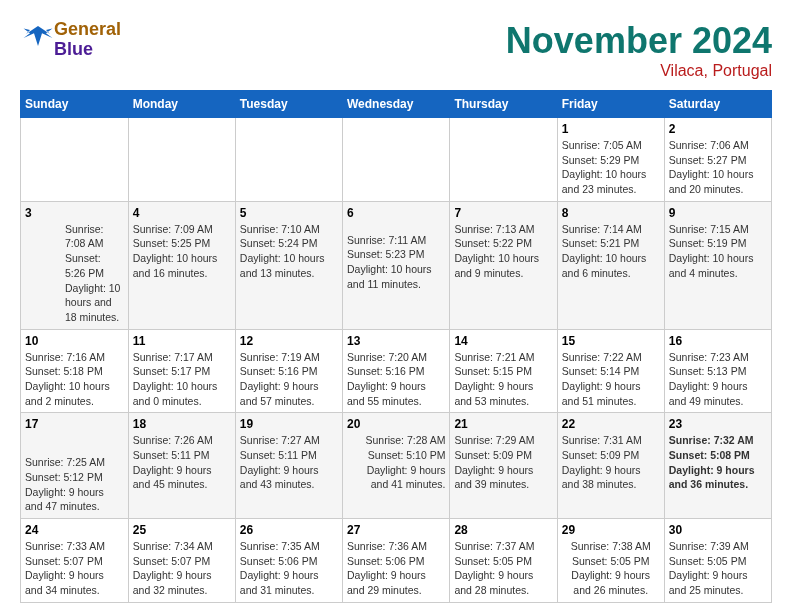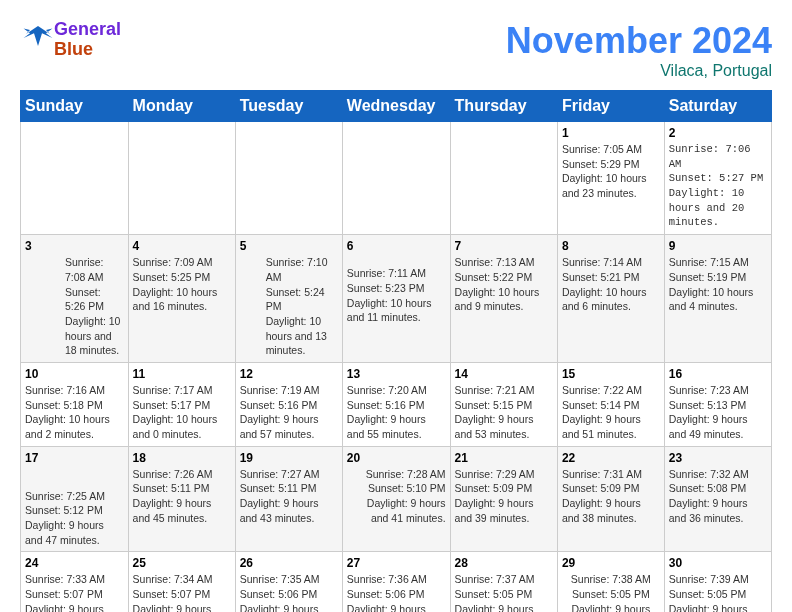--- a/index.html
+++ b/index.html
@@ -20,50 +20,50 @@
       display: flex;
       align-items: center;
     }
     .logo-text {
       font-size: 18px;
       font-weight: bold;
       color: #333;
       line-height: 1.1;
     }
     .logo-text span {
-      color: #6d28d9;
+      color: #a16207;
     }
     .logo-bird {
       width: 32px;
       height: 32px;
       margin-left: 2px;
     }
     .title-block {
       text-align: right;
     }
     .month-title {
       font-size: 36px;
       font-weight: bold;
-      color: #3b82f6;
+      color: #0f766e;
     }
     .location {
       font-size: 16px;
-      color: #0f766e;
+      color: #b91c1c;
     }
     .calendar {
       width: 100%;
       border-collapse: collapse;
       font-size: 11px;
     }
     .calendar th {
       background: #1565c0;
       color: #fff;
       padding: 6px 4px;
       text-align: left;
-      font-size: 16px;
+      font-size: 12px;
       border: 1px solid #1565c0;
     }
     .calendar td {
       border: 1px solid #ccc;
       vertical-align: top;
       padding: 4px;
       width: 108px;
       min-height: 80px;
       background: #fff;
     }
@@ -90,21 +90,21 @@
 
 <div class="header">
   <div class="logo">
     <div>
       <svg class="logo-bird" viewBox="0 0 40 40">
         <polygon points="20,5 35,15 30,10 38,8 30,14 38,20 25,14 20,30 15,14 2,20 10,14 2,8 10,10 5,15" fill="#1565c0"></polygon>
       </svg>
     </div>
     <div class="logo-text">
       <div><span>General</span></div>
-      <div><span style="color:#c2410c">Blue</span></div>
+      <div><span style="color:#4c1d95">Blue</span></div>
     </div>
   </div>
   <div class="title-block">
     <div class="month-title">November 2024</div>
     <div class="location">Vilaca, Portugal</div>
   </div>
 </div>
 
 <table class="calendar">
   <thead>
@@ -126,41 +126,41 @@
         <td class="empty-cell"></td>
         <td class="empty-cell"></td>
         <td>
           <span class="day-num">1</span>
           <div class="day-info" style="white-space: pre-line;">Sunrise: 7:05 AM
 Sunset: 5:29 PM
 Daylight: 10 hours and 23 minutes.</div>
         </td>
         <td>
           <span class="day-num">2</span>
-          <div class="day-info" style="white-space: pre-line; font-family: Liberation Mono, monospace;">Sunrise: 7:06 AM
+          <div class="day-info" style="white-space: pre-line;">Sunrise: 7:06 AM
 Sunset: 5:27 PM
 Daylight: 10 hours and 20 minutes.</div>
         </td>
       </tr>
       <tr>
         <td>
           <span class="day-num">3</span>
           <div class="day-info" style="white-space: pre-line; margin-left: 40px;">Sunrise: 7:08 AM
 Sunset: 5:26 PM
 Daylight: 10 hours and 18 minutes.</div>
         </td>
         <td>
           <span class="day-num">4</span>
           <div class="day-info" style="white-space: pre-line;">Sunrise: 7:09 AM
 Sunset: 5:25 PM
 Daylight: 10 hours and 16 minutes.</div>
         </td>
         <td>
           <span class="day-num">5</span>
-          <div class="day-info" style="white-space: pre-line; margin-left: 26px;">Sunrise: 7:10 AM
+          <div class="day-info" style="white-space: pre-line;">Sunrise: 7:10 AM
 Sunset: 5:24 PM
 Daylight: 10 hours and 13 minutes.</div>
         </td>
         <td>
           <span class="day-num">6</span>
           <div class="day-info" style="white-space: pre-line; margin-top: 13px;">Sunrise: 7:11 AM
 Sunset: 5:23 PM
 Daylight: 10 hours and 11 minutes.</div>
         </td>
         <td>
@@ -258,21 +258,21 @@
 Daylight: 9 hours and 39 minutes.</div>
         </td>
         <td>
           <span class="day-num">22</span>
           <div class="day-info" style="white-space: pre-line;">Sunrise: 7:31 AM
 Sunset: 5:09 PM
 Daylight: 9 hours and 38 minutes.</div>
         </td>
         <td>
           <span class="day-num">23</span>
-          <div class="day-info" style="white-space: pre-line;">Sunrise: 7:32 AM
+          <div class="day-info" style="white-space: pre-line; font-weight: bold;">Sunrise: 7:32 AM
 Sunset: 5:08 PM
 Daylight: 9 hours and 36 minutes.</div>
         </td>
       </tr>
       <tr>
         <td>
           <span class="day-num">24</span>
           <div class="day-info" style="white-space: pre-line;">Sunrise: 7:33 AM
 Sunset: 5:07 PM
 Daylight: 9 hours and 34 minutes.</div>

